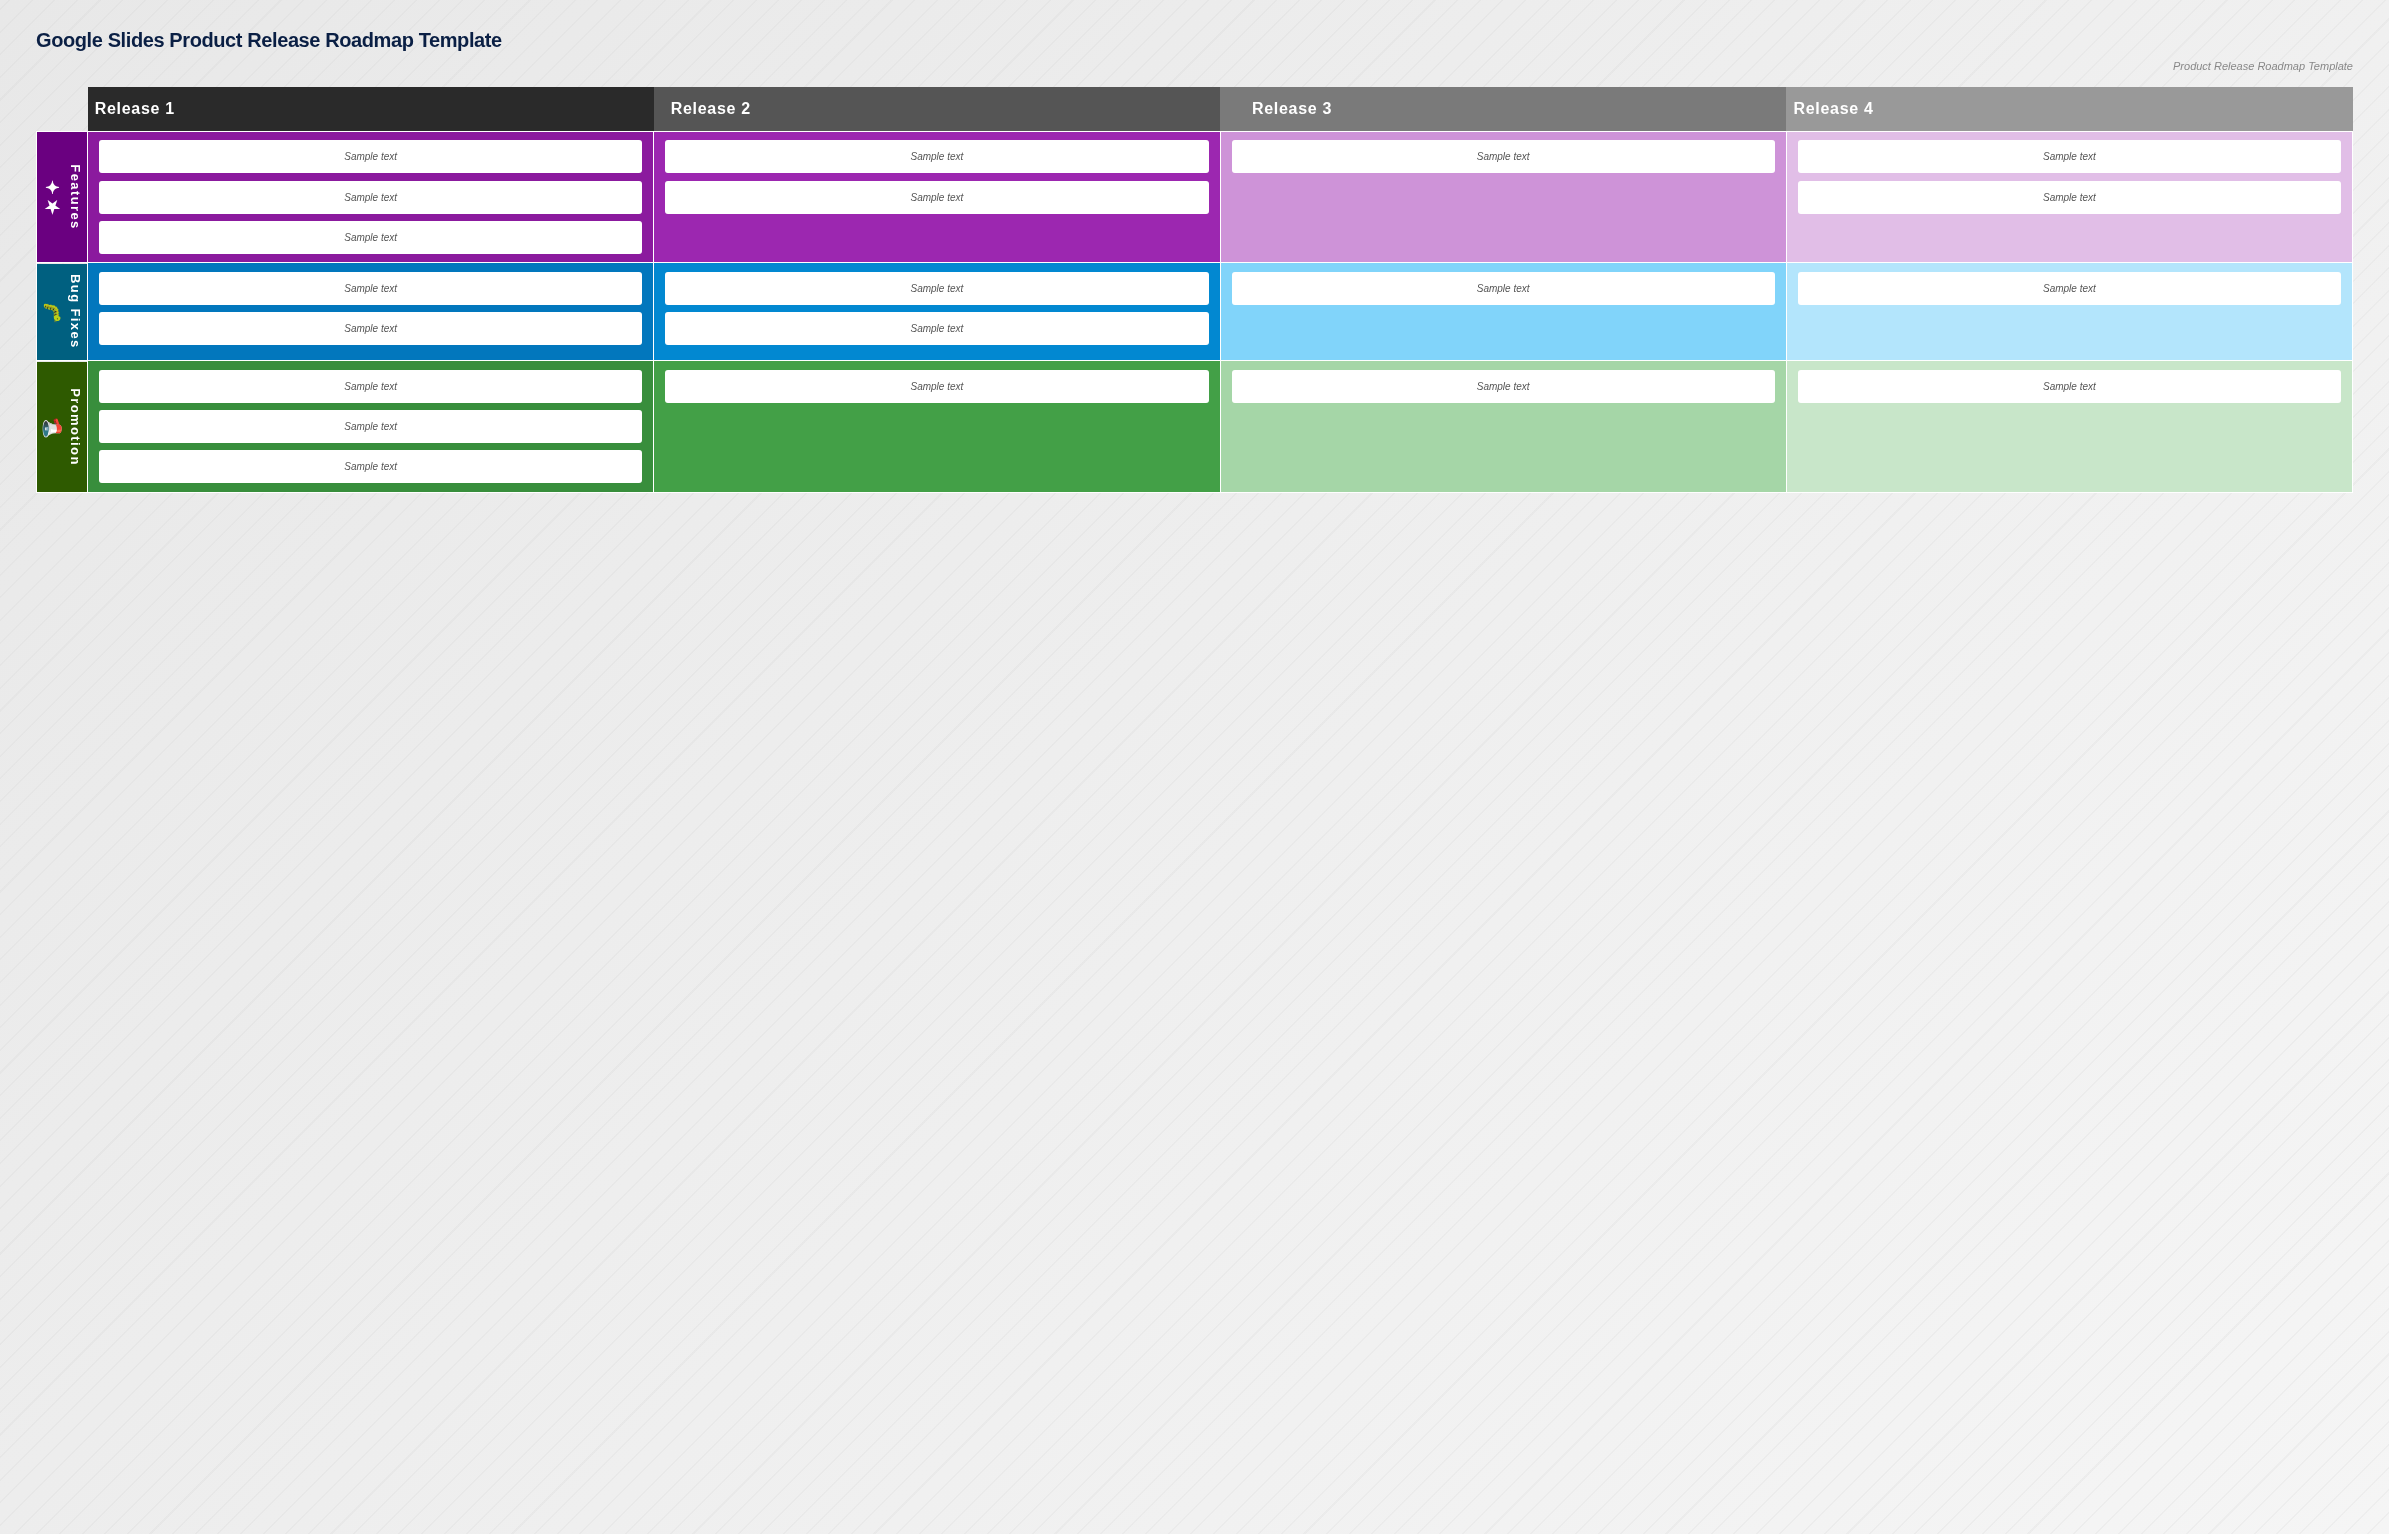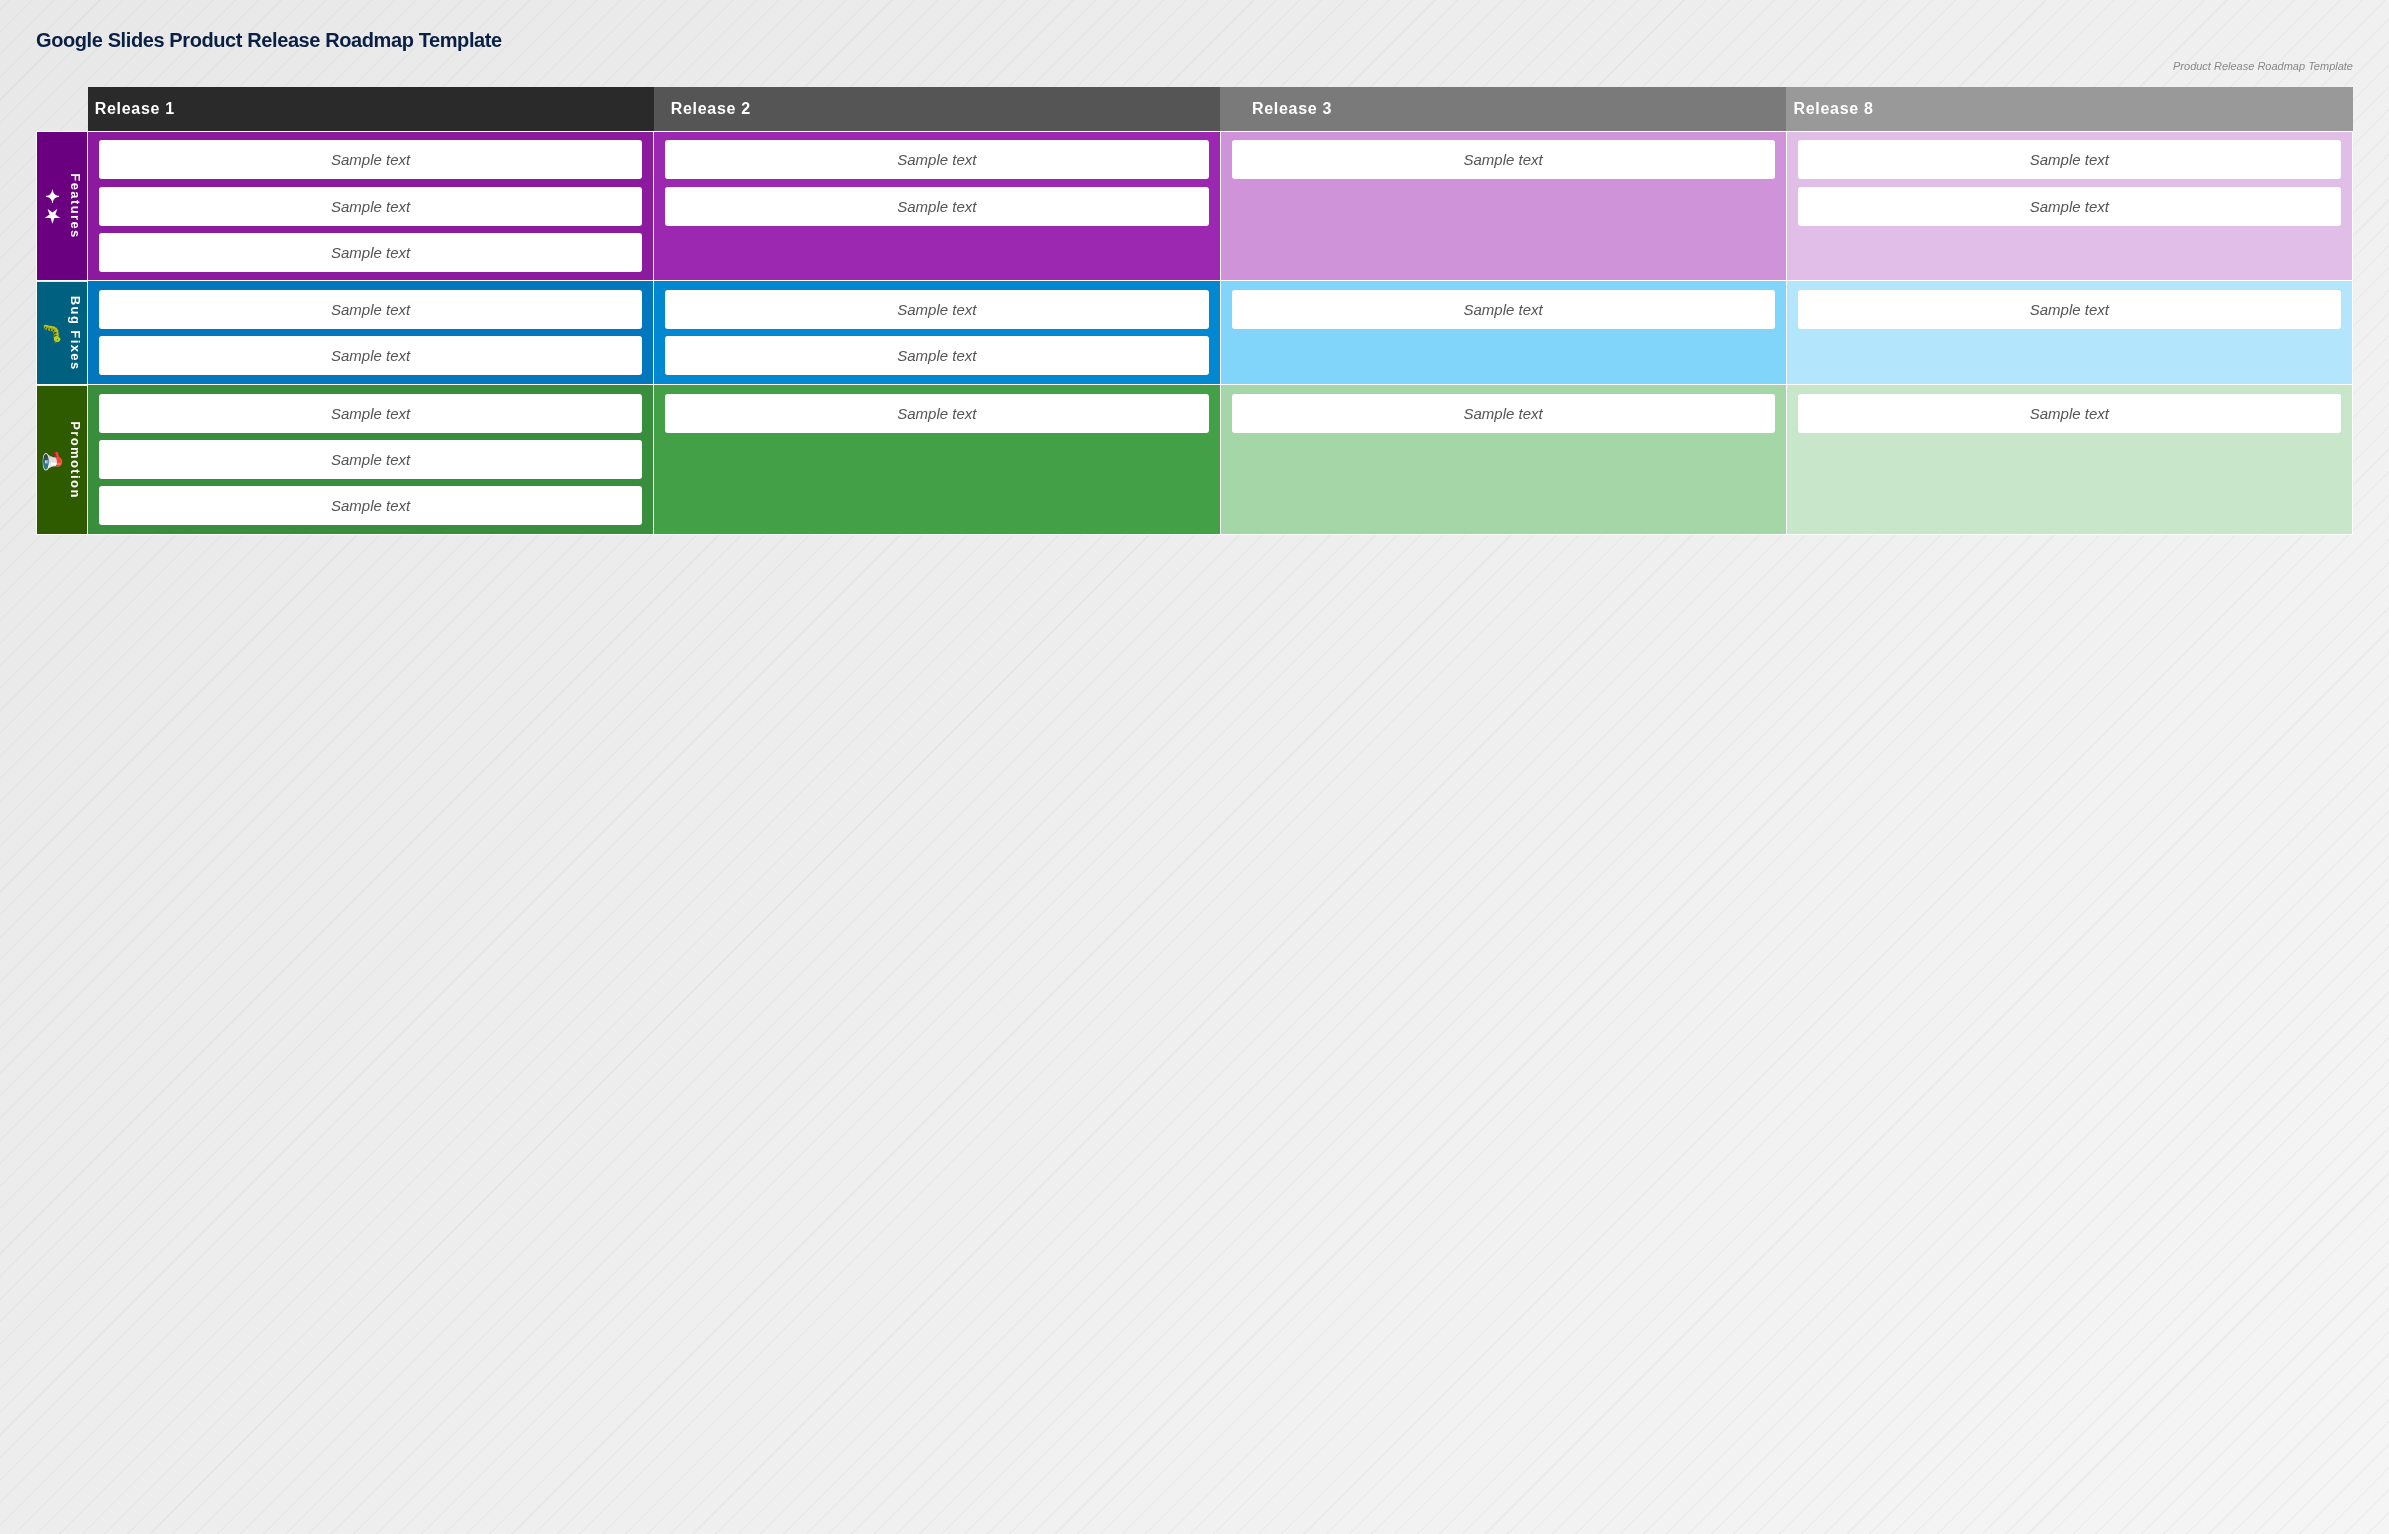--- a/index.html
+++ b/index.html
@@ -101,21 +101,21 @@
       vertical-align: top;
     }
 
     
     .sample-box {
       background: #ffffff;
       border: 1.4px solid rgba(255,255,255,0.8);
       border-radius: 2.9px;
       padding: 10px 7.2px;
       text-align: center;
-      font-size: 15px;
+      font-size: 10px;
       color: #555;
       margin-bottom: 7.2px;
       font-style: italic;
     }
 
     .sample-box:last-child {
       margin-bottom: 0;
     }
 
     
@@ -170,21 +170,21 @@
     <col style="width: calc(25% - 12.7px);">
     <col style="width: calc(25% - 12.7px);">
   </colgroup>
 
   <thead>
     <tr>
       <th class="header-spacer"></th>
       <th class="col-header release1">Release 1</th>
       <th class="col-header release2">Release 2</th>
       <th class="col-header release3">Release 3</th>
-      <th class="col-header release4">Release 8</th>
+      <th class="col-header release4">Release 4</th>
     </tr>
   </thead>
 
   <tbody>
 
     <tr class="section-row">
       <td class="row-label-cell features-label">
         <div class="row-label-wrapper">
           <span class="icon-area">★✦</span>
           <span class="label-text">Features</span>

